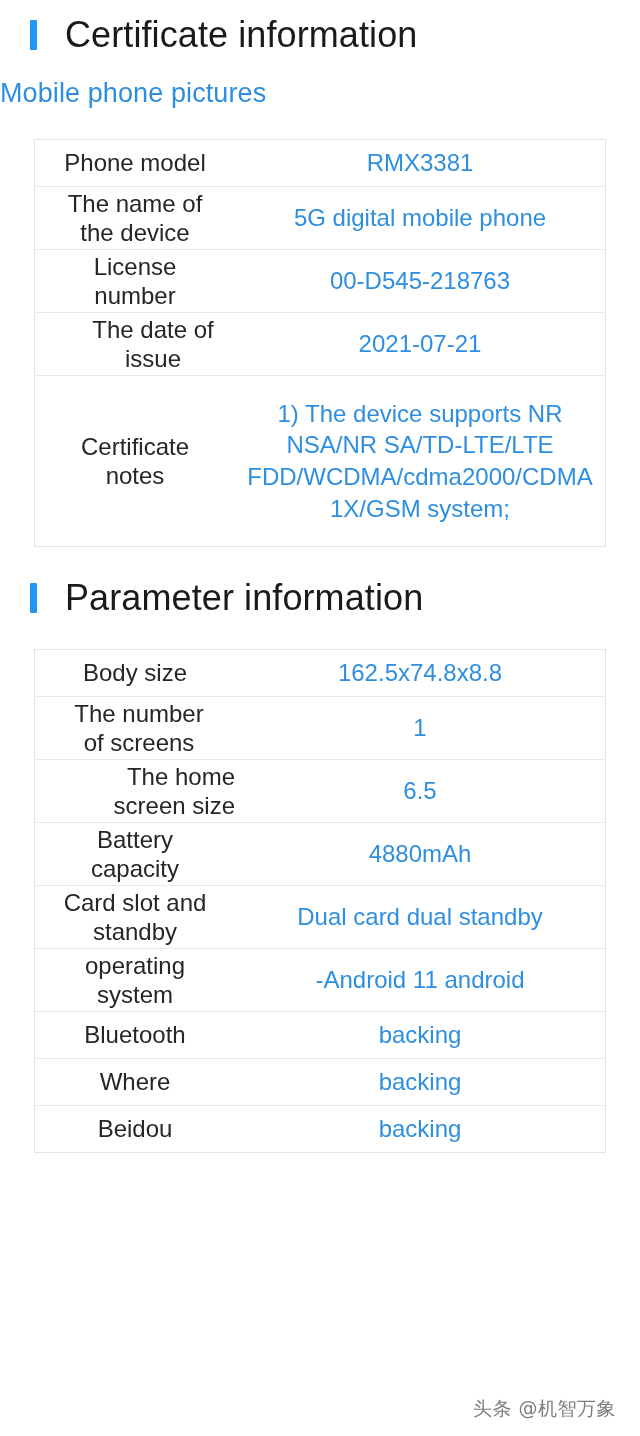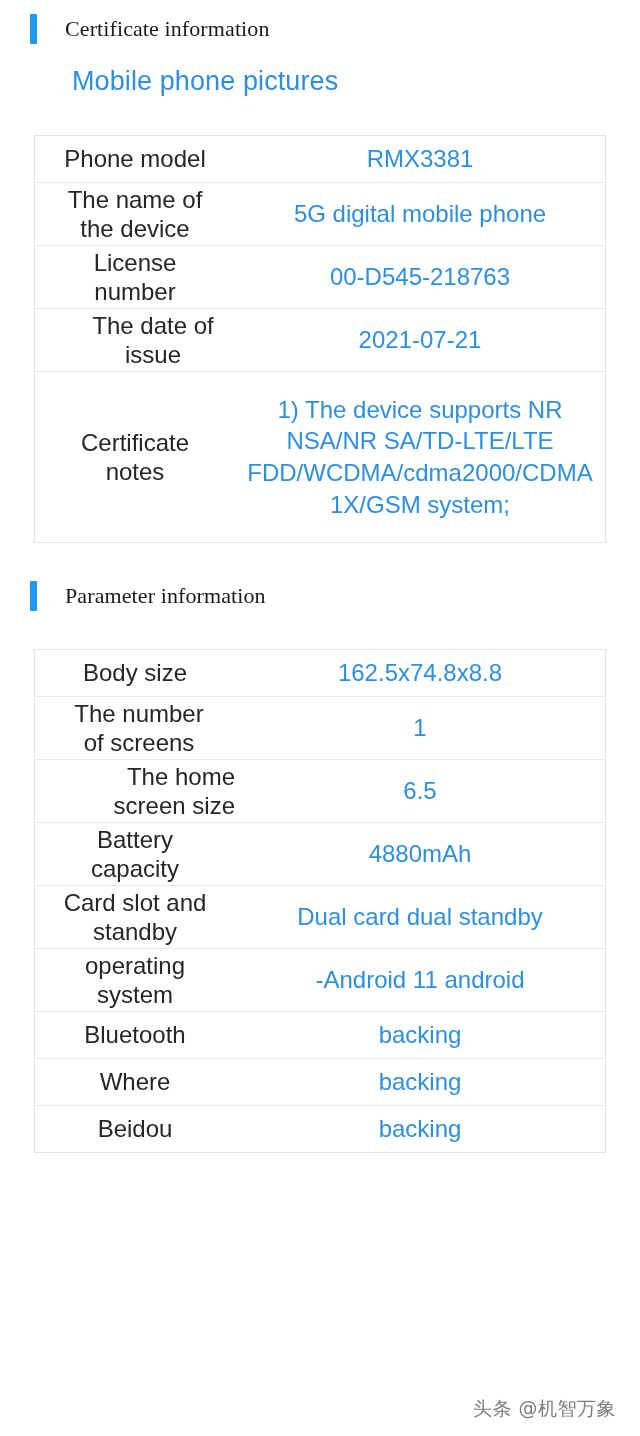--- a/index.html
+++ b/index.html
@@ -30,39 +30,37 @@
   }
   .accent-bar {
     width: 7px;
     height: 30px;
     background: #2196f3;
     border-radius: 1px;
     flex: 0 0 auto;
   }
   .section-title {
     margin-left: 28px;
-    font-size: 22px;
+    font-size: 36px;
     color: #1a1a1a;
     letter-spacing: 0.1px;
     white-space: nowrap;
-    font-family: Liberation Serif, serif;
   }
 
   
   .sub-link {
-    padding-left: 72px;
     font-size: 27px;
     color: #2e8ee0;
     letter-spacing: 0.1px;
     white-space: nowrap;
   }
 
   
   .spec-table {
-    margin: 8px auto;
+    margin: 0 auto;
     width: 572px;
     border: 1px solid #e2e4e6;
     border-collapse: collapse;
     background: #ffffff;
     table-layout: fixed;
   }
   .spec-table tr + tr > td {
     border-top: 1px solid #e8eaec;
   }
   .spec-table td {

